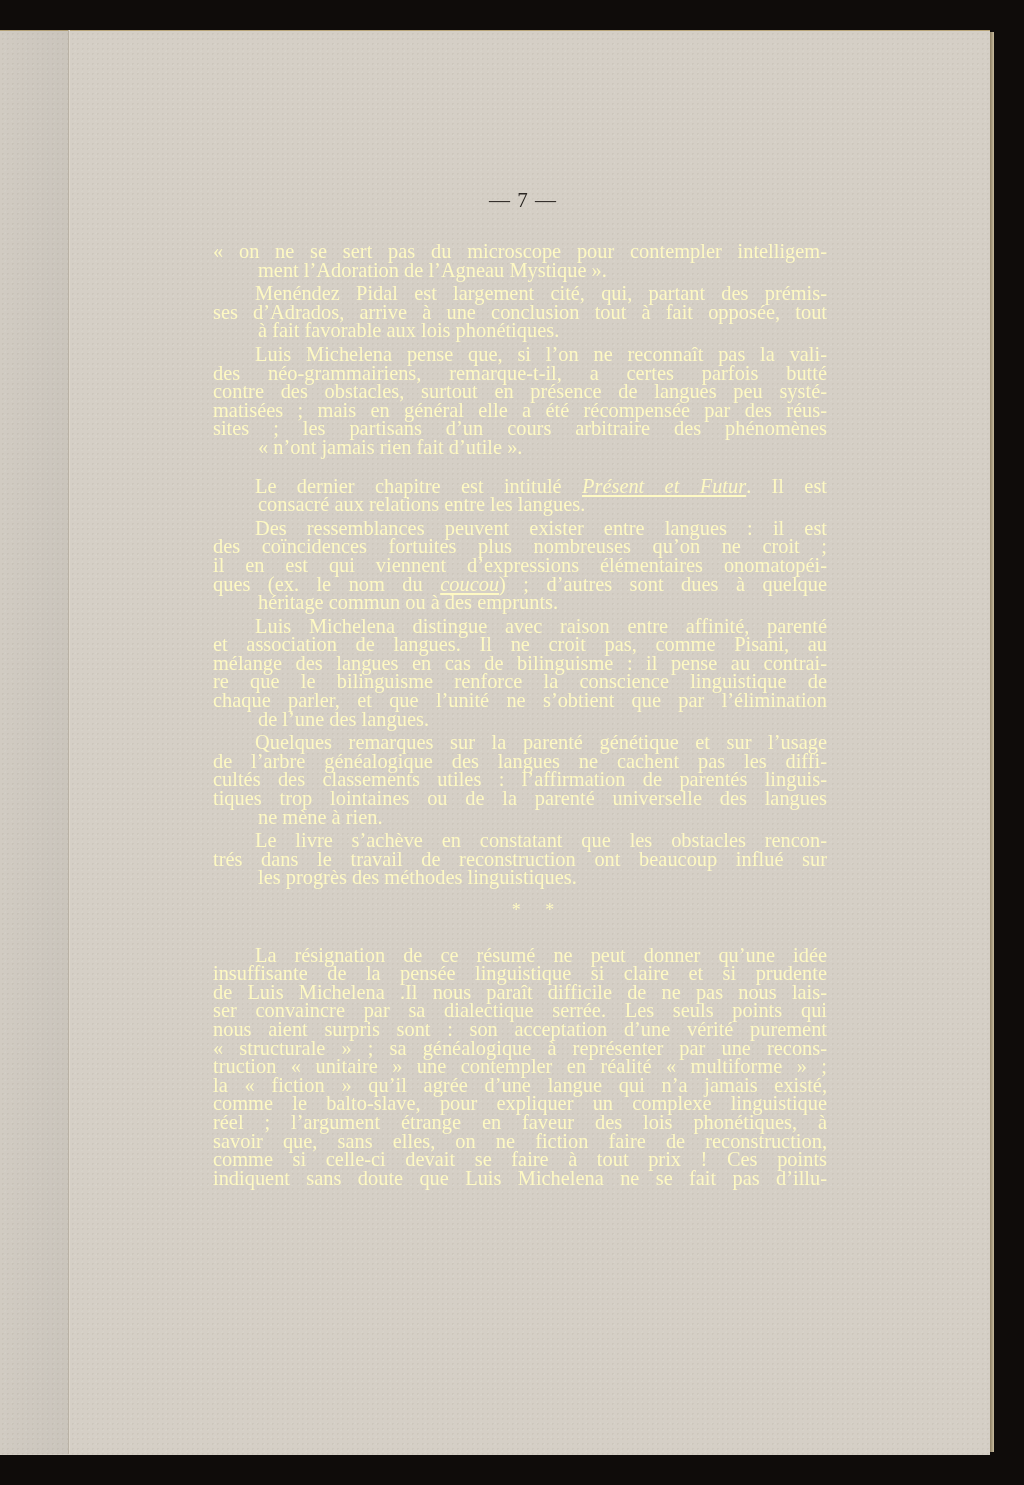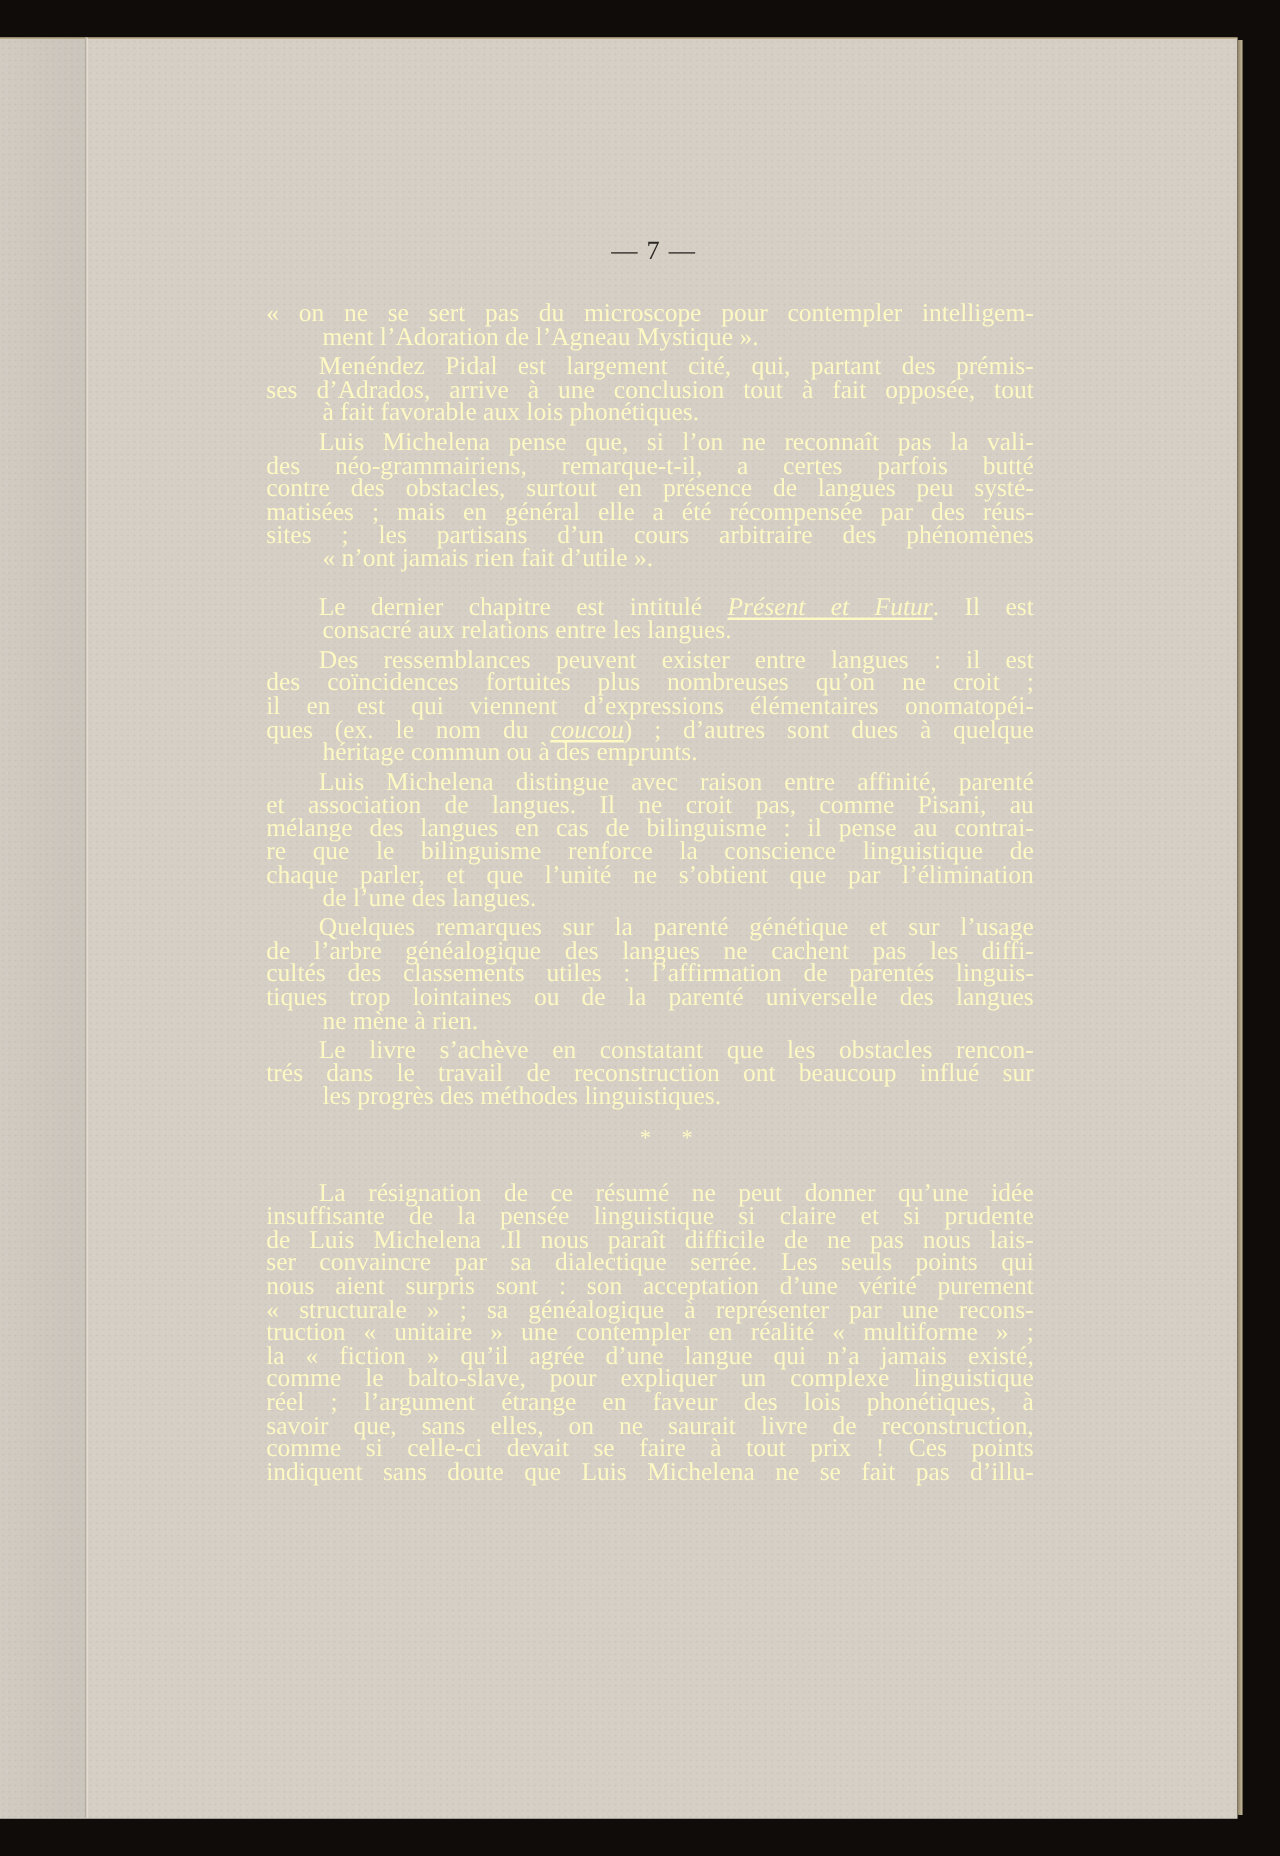--- a/index.html
+++ b/index.html
@@ -120,17 +120,17 @@
       <span class="line indent">La résignation de ce résumé ne peut donner qu’une idée</span>
       <span class="line">insuffisante de la pensée linguistique si claire et si prudente</span>
       <span class="line">de Luis Michelena .Il nous paraît difficile de ne pas nous lais-</span>
       <span class="line">ser convaincre par sa dialectique serrée. Les seuls points qui</span>
       <span class="line">nous aient surpris sont : son acceptation d’une vérité purement</span>
       <span class="line">« structurale » ; sa généalogique à représenter par une recons-</span>
       <span class="line">truction « unitaire » une contempler en réalité « multiforme » ;</span>
       <span class="line">la « fiction » qu’il agrée d’une langue qui n’a jamais existé,</span>
       <span class="line">comme le balto-slave, pour expliquer un complexe linguistique</span>
       <span class="line">réel ; l’argument étrange en faveur des lois phonétiques, à</span>
-      <span class="line">savoir que, sans elles, on ne saurait livre de reconstruction,</span>
+      <span class="line">savoir que, sans elles, on ne fiction faire de reconstruction,</span>
       <span class="line">comme si celle-ci devait se faire à tout prix ! Ces points</span>
       <span class="line">indiquent sans doute que Luis Michelena ne se fait pas d’illu-</span>
     </div>
   </div>
 
 </body></html>

